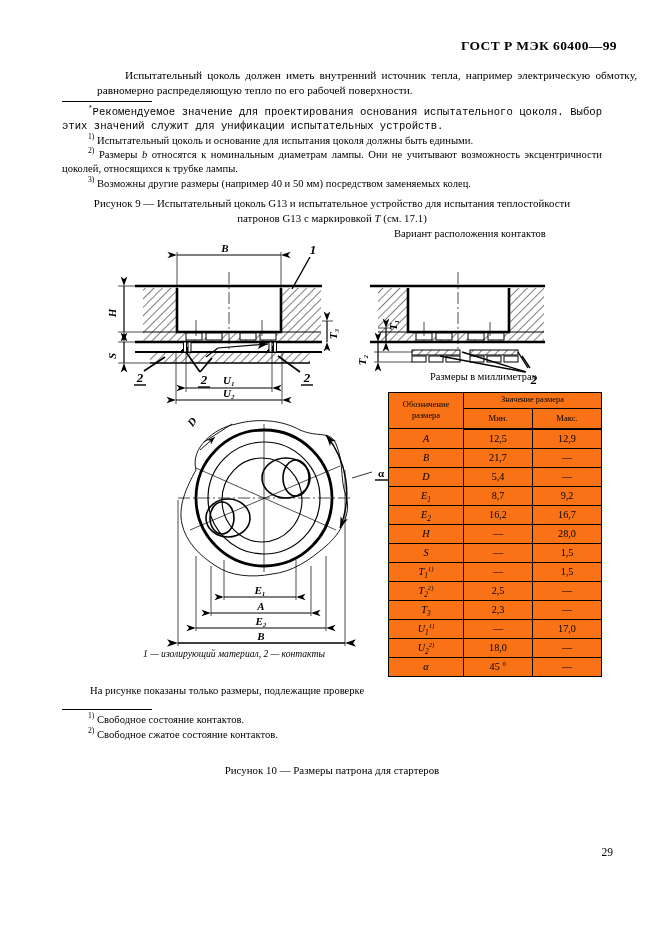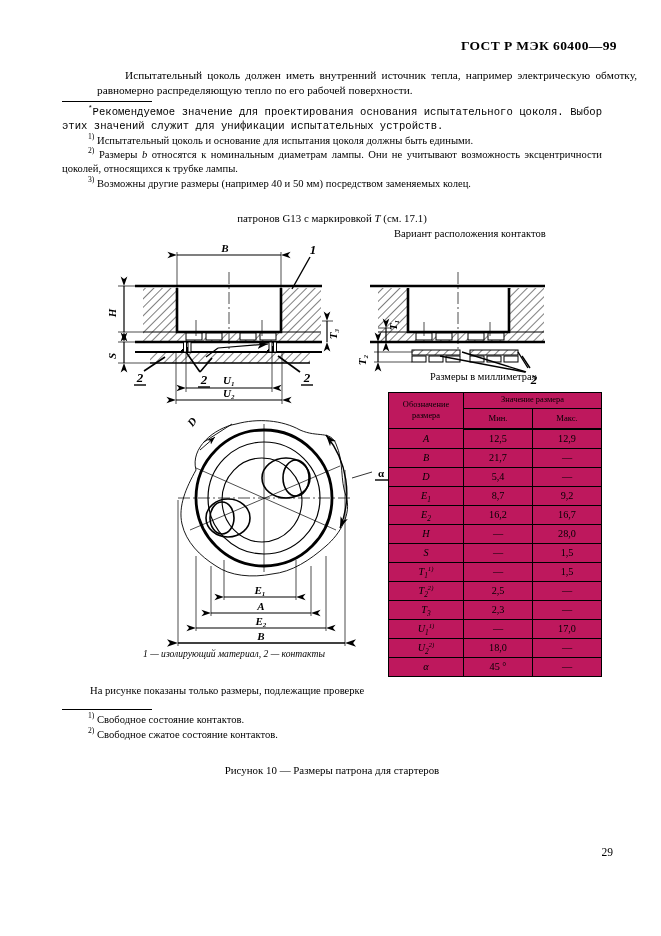--- a/index.html
+++ b/index.html
@@ -93,21 +93,21 @@
     top: 0;
   }
 
   
   #dims-table {
     position: absolute;
     left: 388px;
     top: 392px;
     border-collapse: collapse;
     font-size: 9.6px;
-    background: #be185d;
+    background: #f97316;
   }
   #dims-table th, #dims-table td {
     border: 1px solid #000;
     text-align: center;
     vertical-align: middle;
     padding: 0;
     font-weight: normal;
   }
   #dims-table thead th {
     font-size: 8.4px;
@@ -168,21 +168,21 @@
 
   <div class="fn" style="top:148px;">
     <sup>2)</sup> <span>Размеры <i>b</i> относятся к номинальным диаметрам лампы. Они не учитывают возможность эксцентричности цоколей, относящихся к трубке лампы.</span>
   </div>
 
   <div class="fn" style="top:177px;">
     <sup>3)</sup> <span>Возможны другие размеры (например 40 и 50 мм) посредством заменяемых колец.</span>
   </div>
 
   <div class="fig-caption" style="top:196px;">
-    <br>
+    <span>Рисунок 9 — Испытательный цоколь G13 и испытательное устройство для испытания теплостойкости</span><br>
     <span>патронов G13 с маркировкой </span><span class="it">T</span><span> (см. 17.1)</span>
   </div>
 
   <div class="centered-label" style="left:394px; top:228px;">Вариант расположения контактов</div>
 
   <div class="tbl-units">Размеры в миллиметрах</div>
 
   <svg class="drawing" width="661" height="936" viewBox="0 0 661 936" xmlns="http://www.w3.org/2000/svg">
     <defs>
       <pattern id="hatch" width="6" height="6" patternTransform="rotate(45)" patternUnits="userSpaceOnUse">

